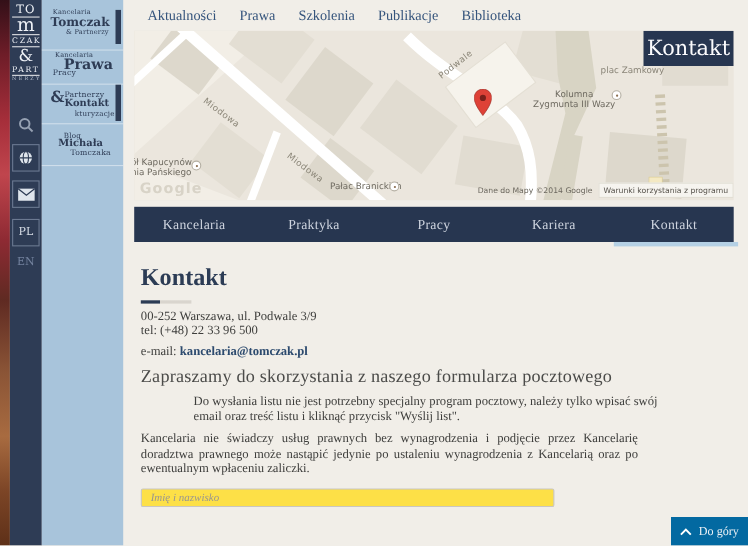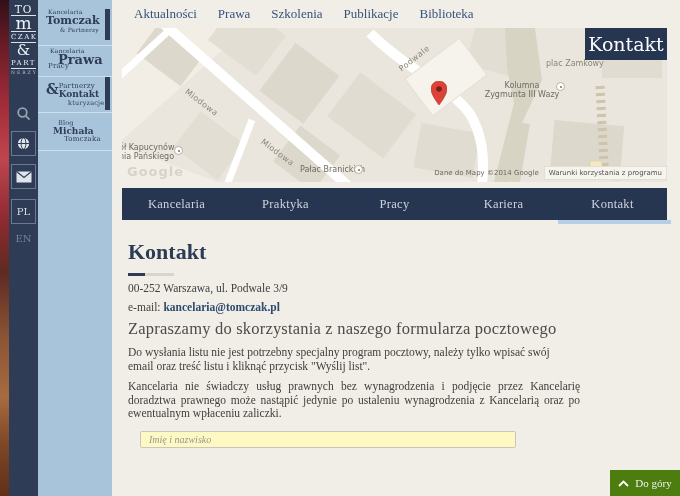--- a/index.html
+++ b/index.html
@@ -95,29 +95,29 @@
   .content h1 { font-family:"Liberation Serif", serif; font-size:22px; line-height:24px;
     color:#2c3c55; font-weight:bold; }
   .dash { margin-top:9px; width:46px; height:3px;
     background:linear-gradient(90deg,#2c3c55 0 17px,#d9d5ce 17px 100%); }
   .company { margin-top:7px; font-size:12px; color:#3c3c3a; }
   .addr { margin-top:6px; font-size:11.5px; line-height:13px; }
   .email-line { margin-top:6px; font-size:11.5px; }
   .email-link { font-weight:bold; color:#2c4a6e; cursor:pointer; }
   .content h2 { margin-top:6px; font-size:16.5px; font-weight:normal; color:#4b4b49;
     font-family:"Liberation Serif", serif; letter-spacing:.2px; }
-  .p1 { margin-top:6px; font-size:11.5px; line-height:14px; width:450px; }
+  .p1 { margin-top:6px; font-size:11.5px; line-height:14px; width:450px;margin-left:48px; }
   .p2 { margin-top:7px; font-size:11.5px; line-height:13.5px; width:452px; text-align:justify; }
-  .finput { display:block; margin-top:9px; width:376px; height:17px; background:#fef9c3;
+  .finput { display:block; margin-top:9px; width:376px; height:17px; background:#fde047;
     border:1px solid #c9c6c0; border-radius:2px; padding:0 8px;
-    font-family:"Liberation Serif", serif; font-style:italic; font-size:10px; color:#6d6a64;margin-left:12px; }
+    font-family:"Liberation Serif", serif; font-style:italic; font-size:10px; color:#6d6a64; }
   .finput::placeholder { color:#9a968e; font-style:italic; }
   .finput:first-of-type { margin-top:10px; }
   
-  .to-top { position:absolute; right:0; bottom:0; width:70px; height:26px; background:#4d7c0f;
+  .to-top { position:absolute; right:0; bottom:0; width:70px; height:26px; background:#0369a1;
     color:#eef2f6; display:flex; align-items:center; justify-content:center; gap:6px;
     font-size:11px; cursor:pointer; }
 </style>
 </head>
 <body>
 
 <div class="photo-strip"></div>
 
 <div class="rail">
   <div class="logo">
@@ -264,20 +264,21 @@
     <div class="tab">Kontakt</div>
   </div>
   <div class="tab-ind"></div>
 </div>
 
 <div class="content">
   <h1>Kontakt</h1>
   <div class="dash"></div>
   <div class="addr">
     <div>00-252 Warszawa, ul. Podwale 3/9</div>
+    <div>tel: (+48) 22 33 96 500</div>
   </div>
   <div class="email-line">
     <span>e-mail: </span><span class="email-link">kancelaria@tomczak.pl</span>
   </div>
   <h2>Zapraszamy do skorzystania z naszego formularza pocztowego</h2>
   <p class="p1">Do wysłania listu nie jest potrzebny specjalny program pocztowy, należy tylko wpisać swój email oraz treść listu i kliknąć przycisk "Wyślij list".</p>
   <p class="p2">Kancelaria nie świadczy usług prawnych bez wynagrodzenia i podjęcie przez Kancelarię doradztwa prawnego może nastąpić jedynie po ustaleniu wynagrodzenia z Kancelarią oraz po ewentualnym wpłaceniu zaliczki.</p>
   <input class="finput" type="text" placeholder="Imię i nazwisko" style="">
 
 </div>

